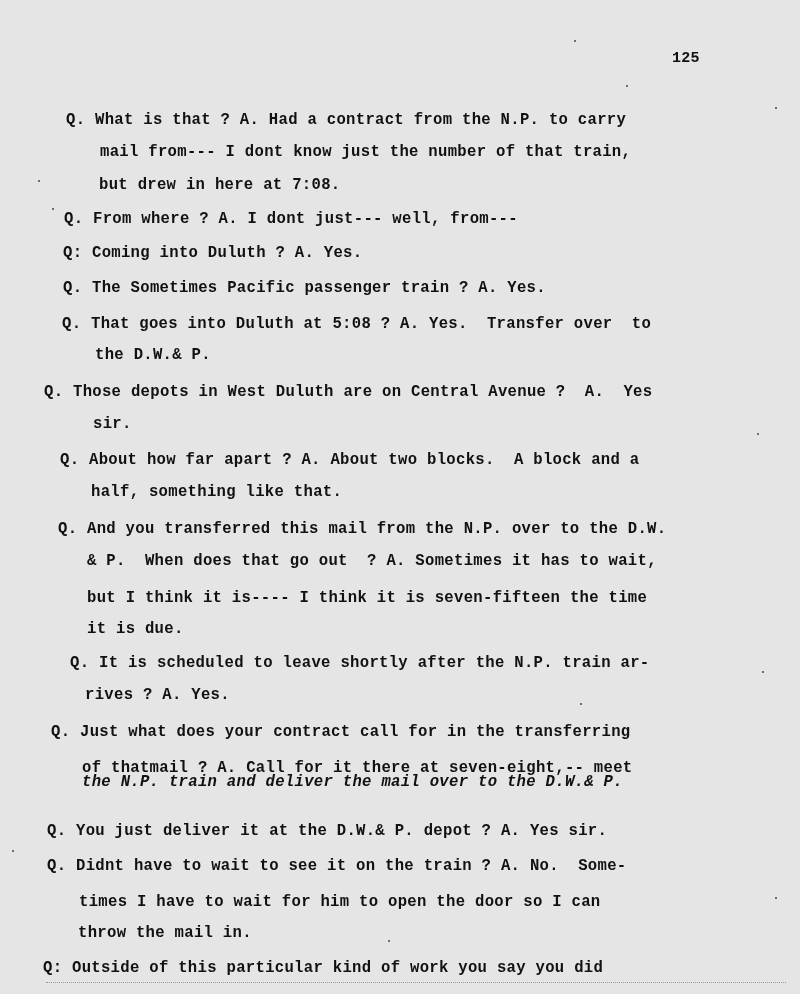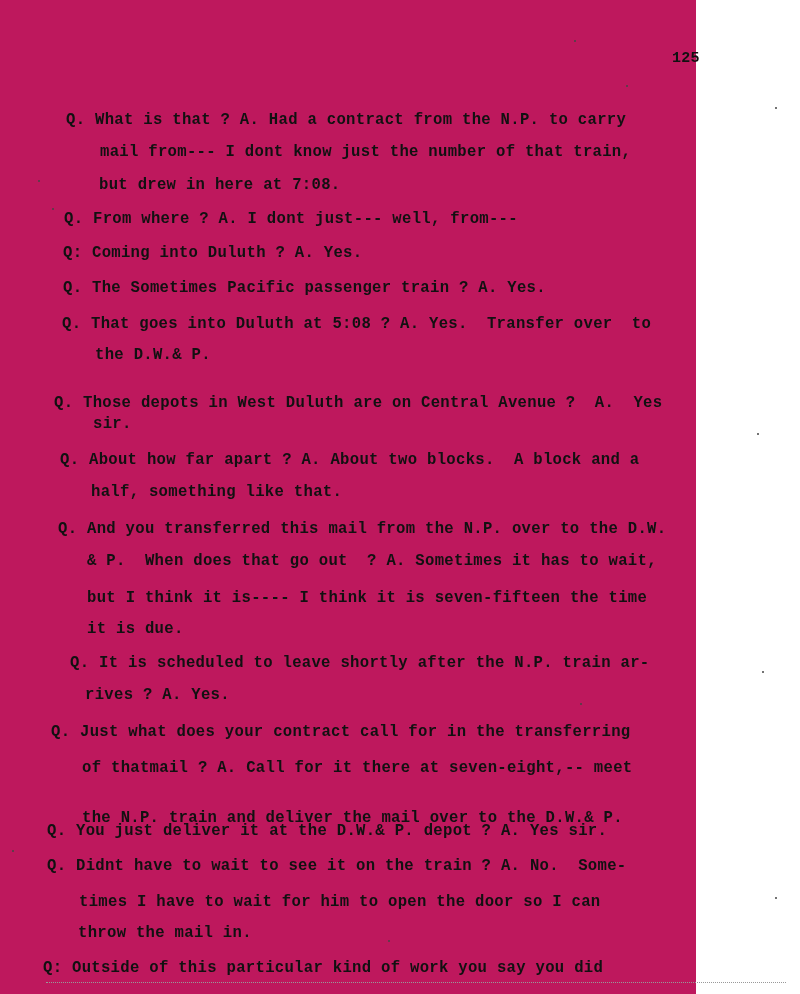--- a/index.html
+++ b/index.html
@@ -9,23 +9,23 @@
     }
     body {
       width: 800px;
       height: 994px;
       position: relative;
       overflow: hidden;
     }
     .page {
       position: absolute;
       left: 0; top: 0;
-      width: 696px;
+      width: 800px;
       height: 994px;
-      background: #be185d;
+      background: #e5e5e5;
       color: #111111;
       font-family: "Liberation Mono", "DejaVu Sans Mono", monospace;
       font-weight: bold;
       font-size: 15.6px;
       letter-spacing: 0.3px;
     }
     .page-number {
       position: absolute;
       left: 672px;
       top: 50px;
@@ -59,33 +59,33 @@
   <div class="page-number">125</div>
 
   <div class="line" style="left: 66px; top: 110px;">Q. What is that ? A. Had a contract from the N.P. to carry</div>
   <div class="line" style="left: 100px; top: 142px;">mail from--- I dont know just the number of that train,</div>
   <div class="line" style="left: 99px; top: 175px;">but drew in here at 7:08.</div>
   <div class="line" style="left: 63px; top: 243px;">Q: Coming into Duluth ? A. Yes.</div>
   <div class="line" style="left: 64px; top: 209px;">Q. From where ? A. I dont just--- well, from---</div>
   <div class="line" style="left: 63px; top: 278px;">Q. The Sometimes Pacific passenger train ? A. Yes.</div>
   <div class="line" style="left: 62px; top: 314px;">Q. That goes into Duluth at 5:08 ? A. Yes.  Transfer over  to</div>
   <div class="line" style="left: 95px; top: 345px;">the D.W.&amp; P.</div>
-  <div class="line" style="left: 54px; top: 382px; margin-top: 11px;">Q. Those depots in West Duluth are on Central Avenue ?  A.  Yes</div>
+  <div class="line" style="left: 44px; top: 382px;">Q. Those depots in West Duluth are on Central Avenue ?  A.  Yes</div>
   <div class="line" style="left: 93px; top: 414px;">sir.</div>
   <div class="line" style="left: 60px; top: 450px;">Q. About how far apart ? A. About two blocks.  A block and a</div>
   <div class="line" style="left: 91px; top: 482px;">half, something like that.</div>
   <div class="line" style="left: 58px; top: 519px;">Q. And you transferred this mail from the N.P. over to the D.W.</div>
   <div class="line" style="left: 87px; top: 588px;">but I think it is---- I think it is seven-fifteen the time</div>
   <div class="line" style="left: 87px; top: 551px;">&amp; P.  When does that go out  ? A. Sometimes it has to wait,</div>
   <div class="line" style="left: 87px; top: 619px;">it is due.</div>
   <div class="line" style="left: 54px; top: 653px; margin-left: 16px;">Q. It is scheduled to leave shortly after the N.P. train ar-</div>
   <div class="line" style="left: 85px; top: 685px;">rives ? A. Yes.</div>
   <div class="line" style="left: 51px; top: 722px;">Q. Just what does your contract call for in the transferring</div>
   <div class="line" style="left: 82px; top: 758px;">of thatmail ? A. Call for it there at seven-eight,-- meet</div>
-  <div class="line" style="left: 82px; top: 808px;">the N.P. train and deliver the mail over to the D.W.&amp; P.</div>
+  <div class="line" style="left: 82px; top: 772px; font-style: italic;">the N.P. train and deliver the mail over to the D.W.&amp; P.</div>
   <div class="line" style="left: 47px; top: 821px;">Q. You just deliver it at the D.W.&amp; P. depot ? A. Yes sir.</div>
   <div class="line" style="left: 47px; top: 856px;">Q. Didnt have to wait to see it on the train ? A. No.  Some-</div>
   <div class="line" style="left: 79px; top: 892px;">times I have to wait for him to open the door so I can</div>
   <div class="line" style="left: 78px; top: 923px;">throw the mail in.</div>
   <div class="line" style="left: 43px; top: 958px;">Q: Outside of this particular kind of work you say you did</div>
 
   <div class="speck" style="left:574px;top:40px;"></div>
   <div class="speck" style="left:626px;top:85px;"></div>
   <div class="speck" style="left:775px;top:107px;"></div>
   <div class="speck" style="left:38px;top:180px;"></div>

